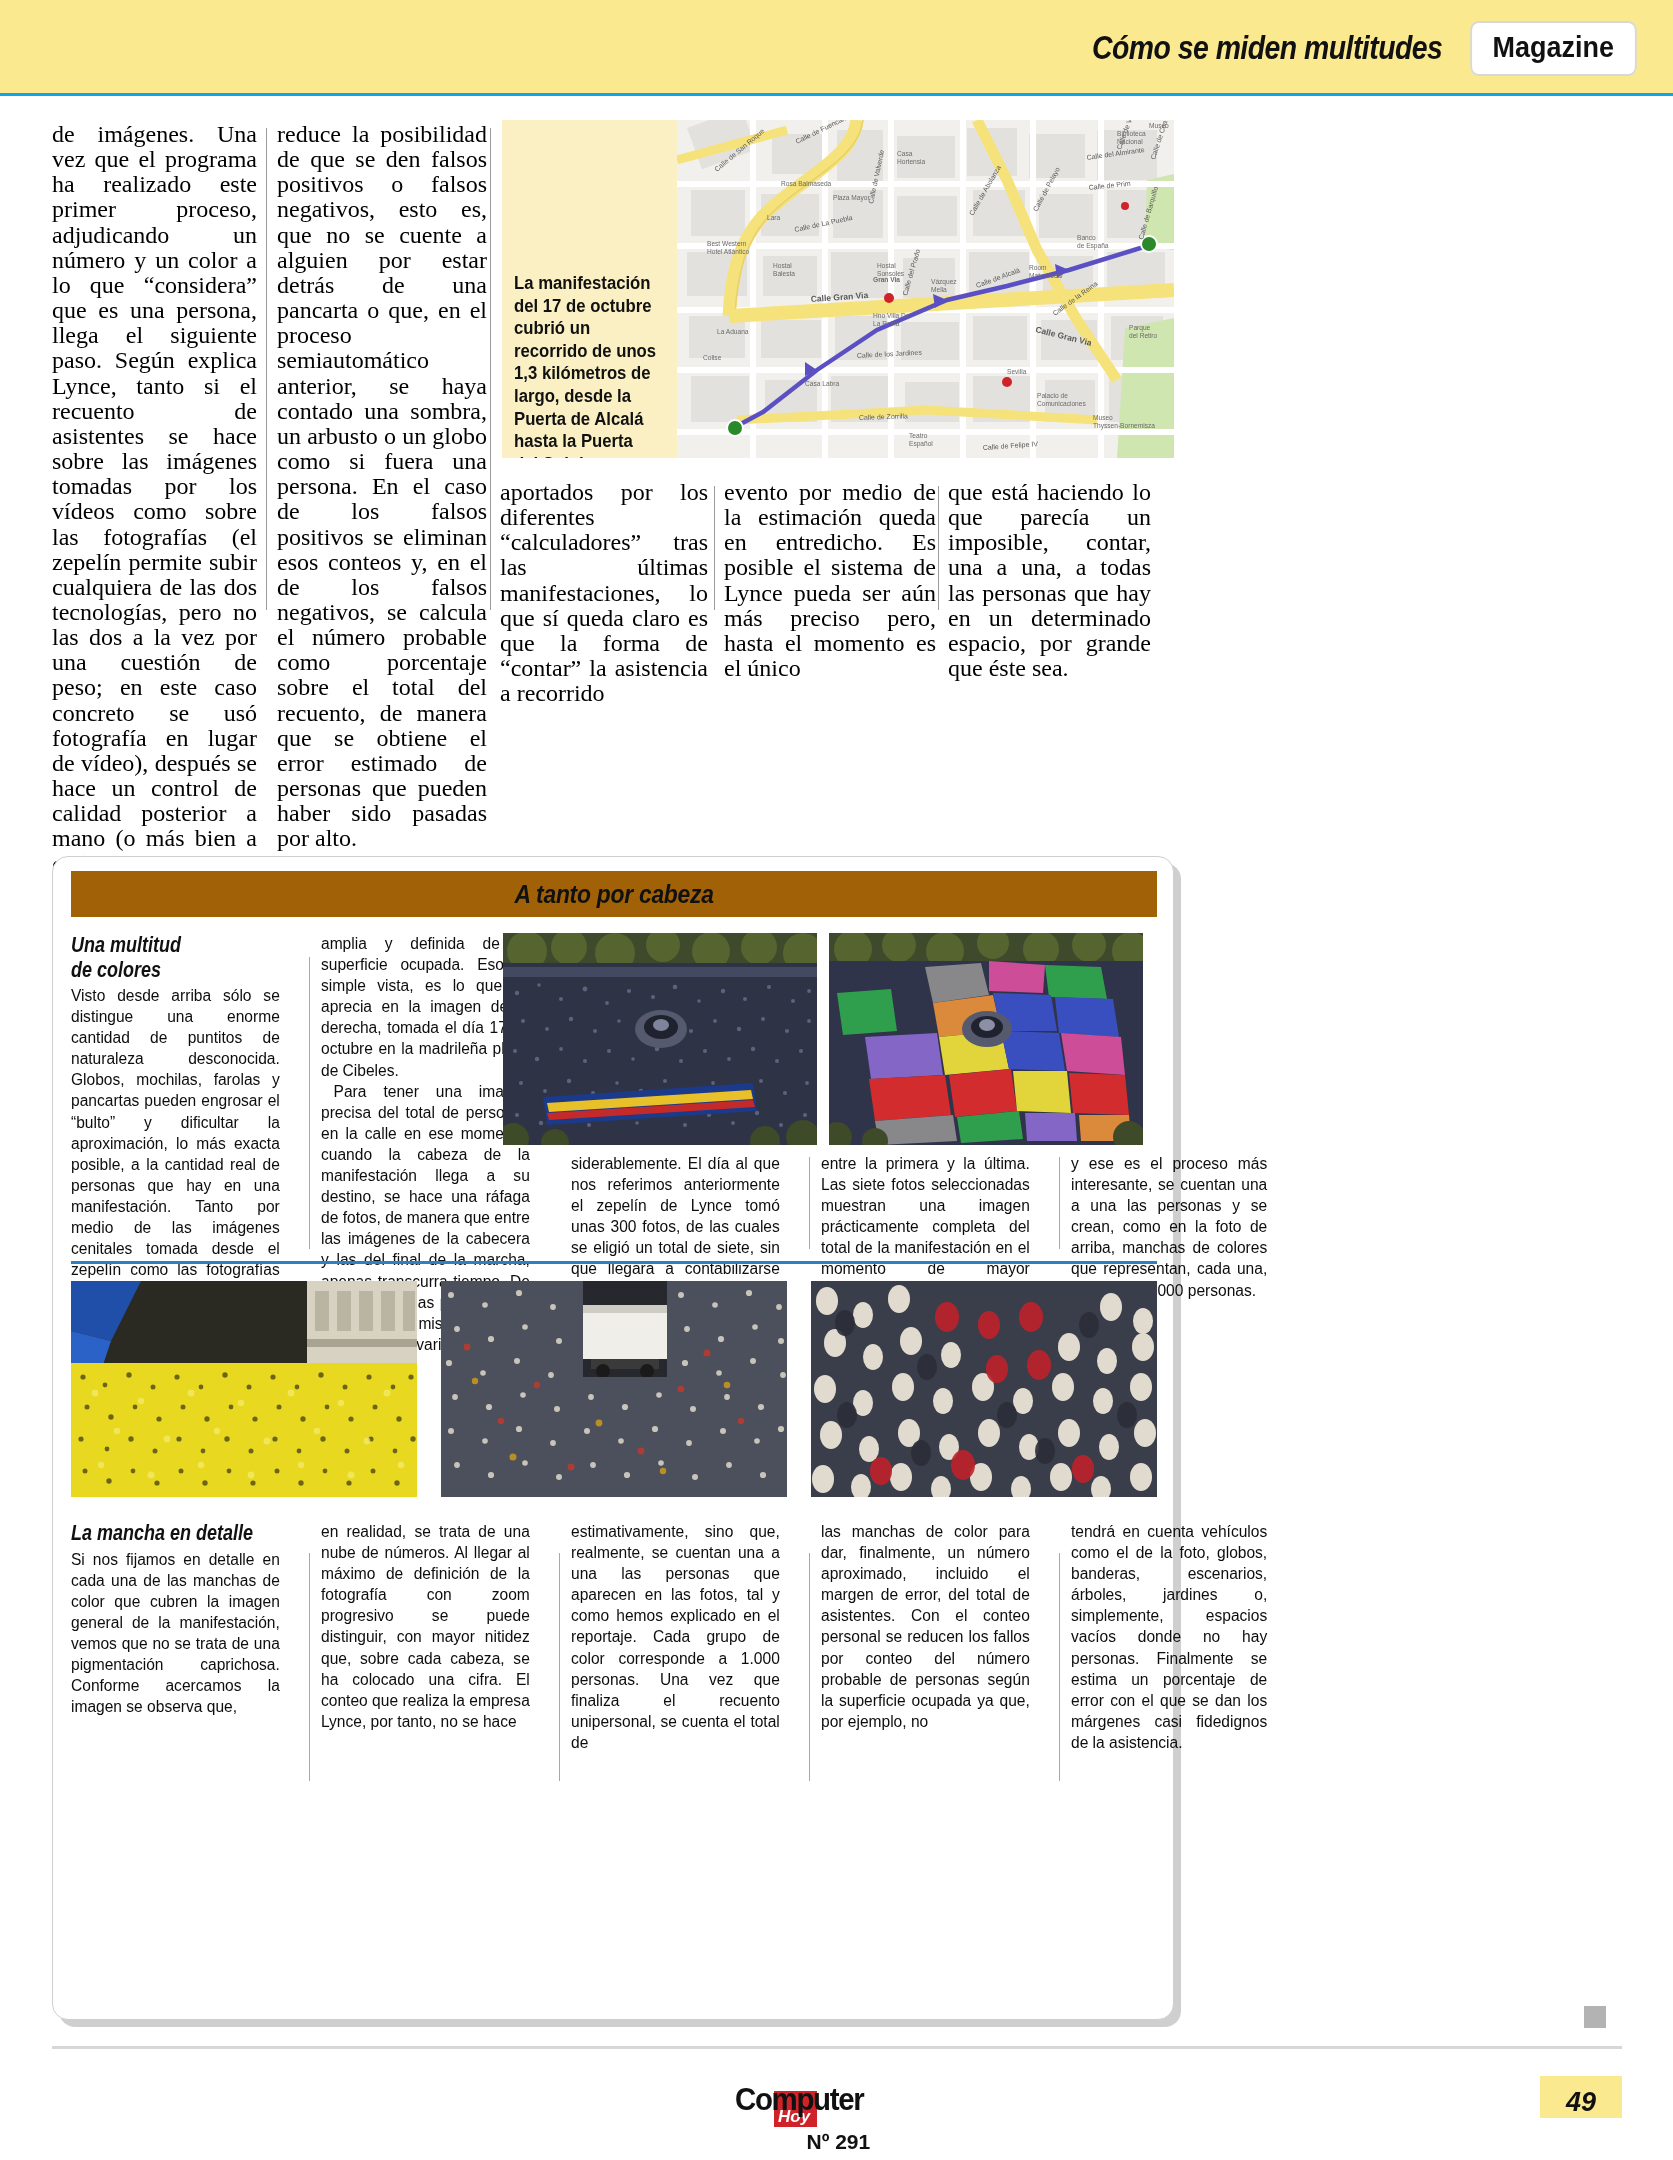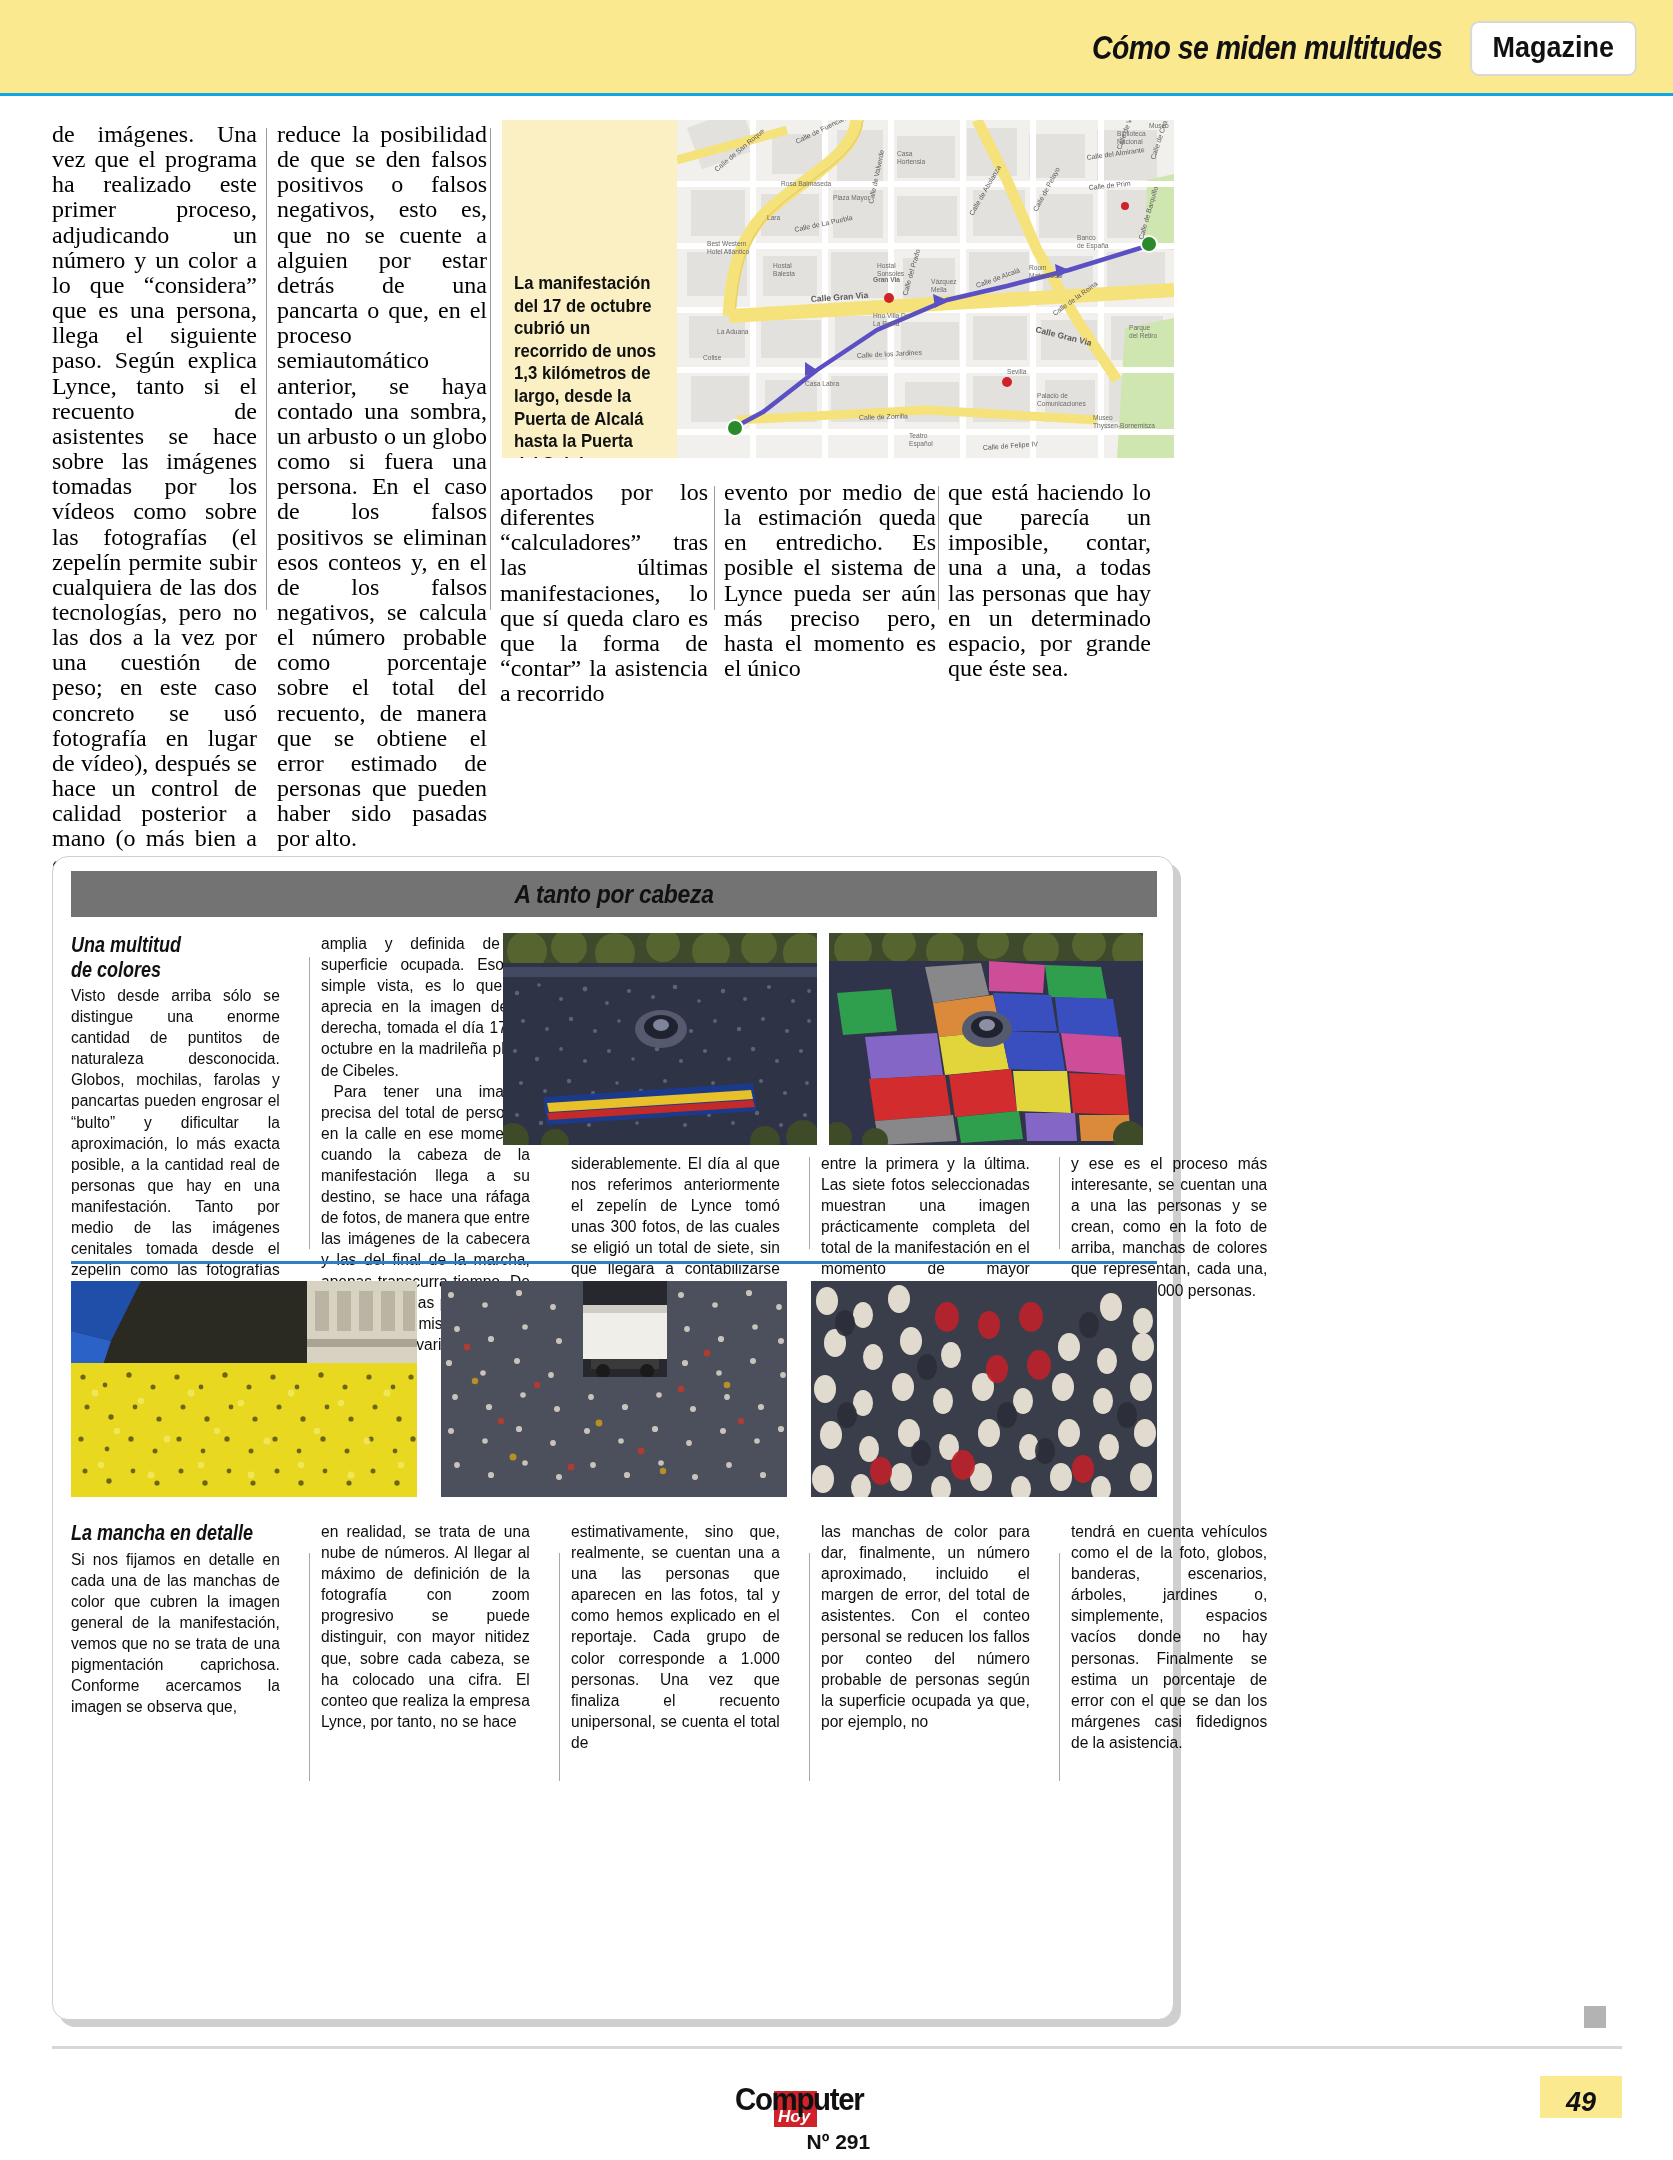--- a/index.html
+++ b/index.html
@@ -112,21 +112,21 @@
     width: 1122px; height: 1164px;
     background: #ffffff;
     border: 1px solid #cfcfcf;
     border-radius: 16px;
     box-shadow: 7px 7px 0 #cfcfcf;
   }
   .feature-banner {
     position: absolute;
     left: 18px; top: 14px;
     width: 1086px; height: 46px;
-    background: #737373;
+    background: #a16207;
     display: flex;
     align-items: center;
     justify-content: center;
   }
   .feature-banner-text {
     font-family: "Liberation Sans", sans-serif;
     font-weight: bold;
     font-style: italic;
     font-size: 26px;
     color: #111;

